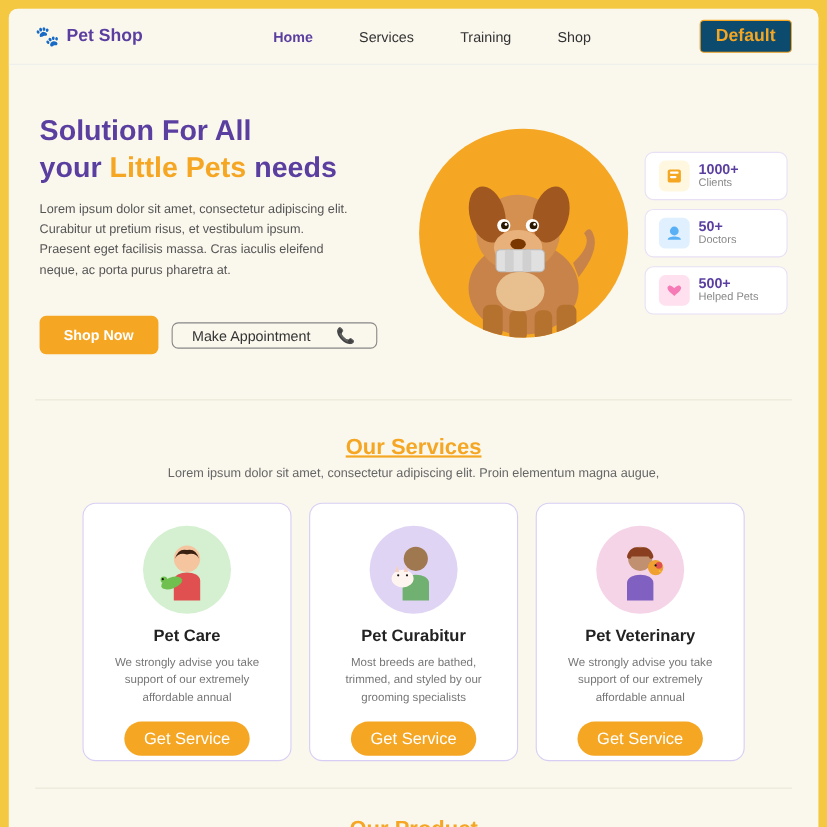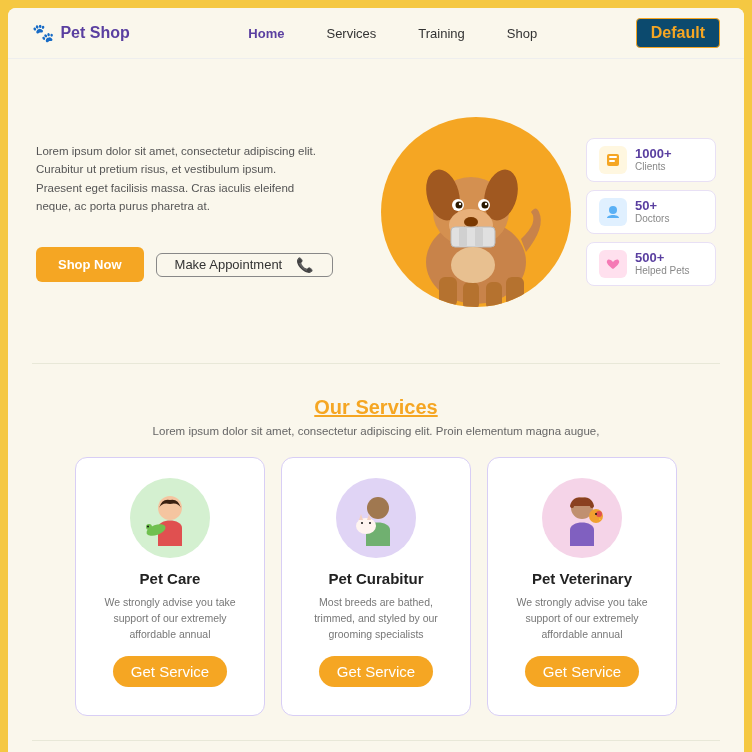--- a/index.html
+++ b/index.html
@@ -113,22 +113,22 @@
     }
     .btn-appoint {
       background: #faf7ec;
       color: #333;
       border: 1.5px solid #888;
       padding: 3px 18px;
       border-radius: 6px;
       font-size: 13px;
       cursor: pointer;
       display: flex;
-      align-items: center;
-      gap: 14px;
+      align-items: flex-end;
+      gap: 24px;
     }
 
     
     .hero-center {
       flex: 0 0 220px;
       display: flex;
       justify-content: center;
       align-items: flex-end;
       position: relative;
     }
@@ -206,21 +206,21 @@
     }
     .service-cards {
       display: flex;
       gap: 16px;
       justify-content: center;
     }
     .service-card {
       background: #fff;
       border: 1.5px solid #d8cef5;
       border-radius: 12px;
-      padding: 20px 16px 28px;
+      padding: 20px 16px 4px;
       flex: 1;
       max-width: 190px;
       display: flex;
       flex-direction: column;
       align-items: center;
       text-align: center;
     }
     .service-img {
       width: 80px;
       height: 80px;
@@ -287,20 +287,24 @@
         <a>Services</a>
         <a>Training</a>
         <a>Shop</a>
       </div>
       <button class="nav-btn">Default</button>
     </nav>
 
     <section class="hero">
 
       <div class="hero-left">
+        <div class="hero-title">
+          <span>Solution For All</span><br>
+          <span>your </span><span class="orange">Little Pets</span><span> needs</span>
+        </div>
         <p class="hero-desc">Lorem ipsum dolor sit amet, consectetur adipiscing elit. Curabitur ut pretium risus, et vestibulum ipsum. Praesent eget facilisis massa. Cras iaculis eleifend neque, ac porta purus pharetra at.</p>
         <div class="hero-buttons">
           <button class="btn-shop">Shop Now</button>
           <button class="btn-appoint">
             <span>Make Appointment</span>
             <span style="font-size:14px;">📞</span>
           </button>
         </div>
       </div>
 

